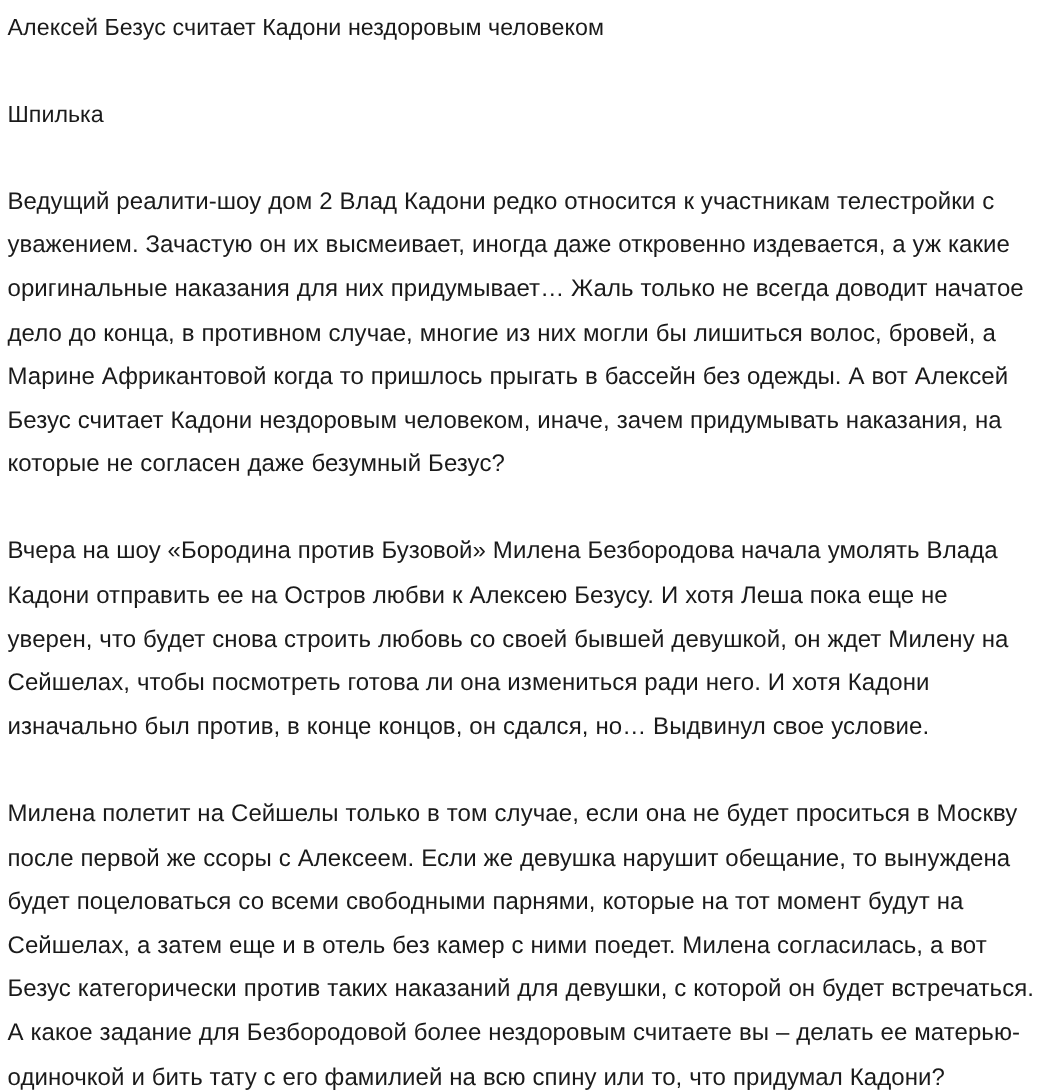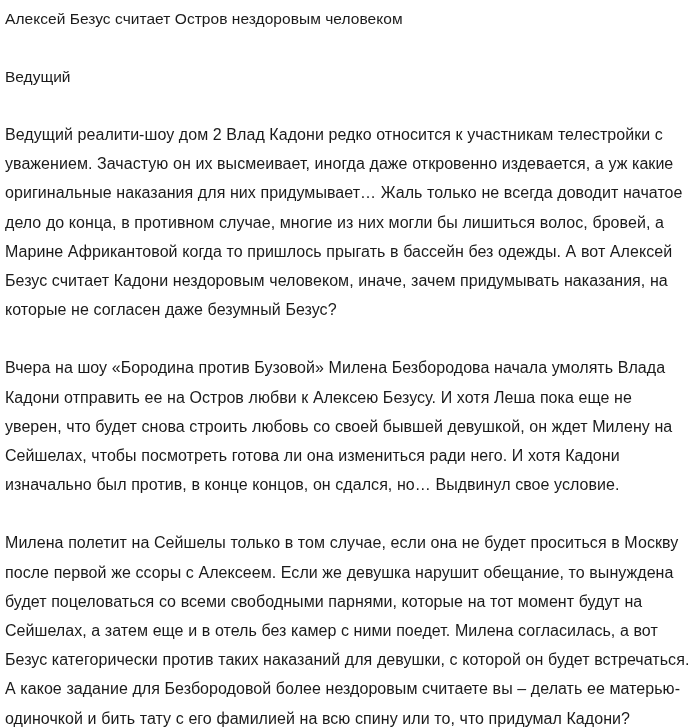--- a/index.html
+++ b/index.html
@@ -51,25 +51,25 @@
   }
   .para-gap {
     height: 29px;
   }
 </style>
 </head>
 <body style="background: rgb(255, 255, 255); color: rgb(26, 26, 26);">
 
 <div class="article">
 
-  <h1 class="article-title">Алексей Безус считает Остров нездоровым человеком</h1>
+  <h1 class="article-title">Алексей Безус считает Кадони нездоровым человеком</h1>
 
   <div class="spacer-sm"></div>
 
-  <p class="byline">Ведущий</p>
+  <p class="byline">Шпилька</p>
 
   <div class="para-gap"></div>
 
   <p class="body-para">Ведущий реалити-шоу дом 2 Влад Кадони редко относится к участникам телестройки с уважением. Зачастую он их высмеивает, иногда даже откровенно издевается, а уж какие оригинальные наказания для них придумывает… Жаль только не всегда доводит начатое дело до конца, в противном случае, многие из них могли бы лишиться волос, бровей, а Марине Африкантовой когда то пришлось прыгать в бассейн без одежды. А вот Алексей Безус считает Кадони нездоровым человеком, иначе, зачем придумывать наказания, на которые не согласен даже безумный Безус?</p>
 
   <div class="para-gap"></div>
 
   <p class="body-para">Вчера на шоу «Бородина против Бузовой» Милена Безбородова начала умолять Влада Кадони отправить ее на Остров любви к Алексею Безусу. И хотя Леша пока еще не уверен, что будет снова строить любовь со своей бывшей девушкой, он ждет Милену на Сейшелах, чтобы посмотреть готова ли она измениться ради него. И хотя Кадони изначально был против, в конце концов, он сдался, но… Выдвинул свое условие.</p>
 
   <div class="para-gap"></div>

